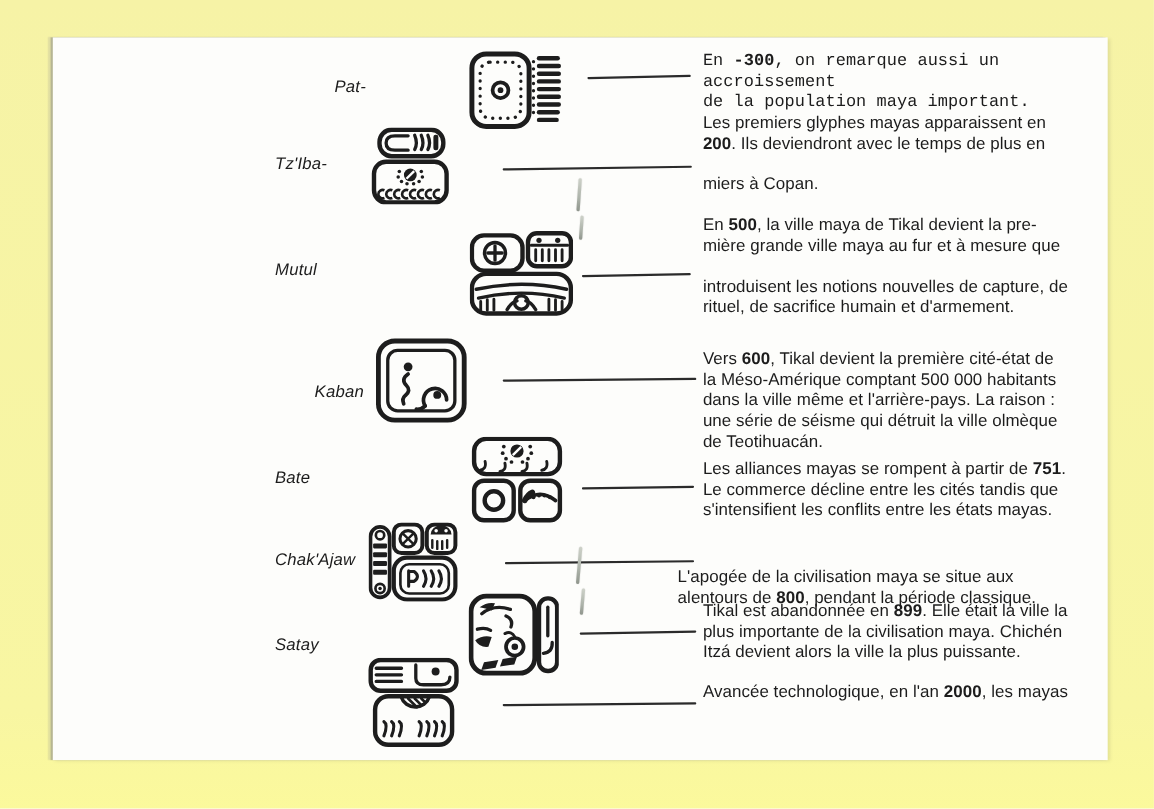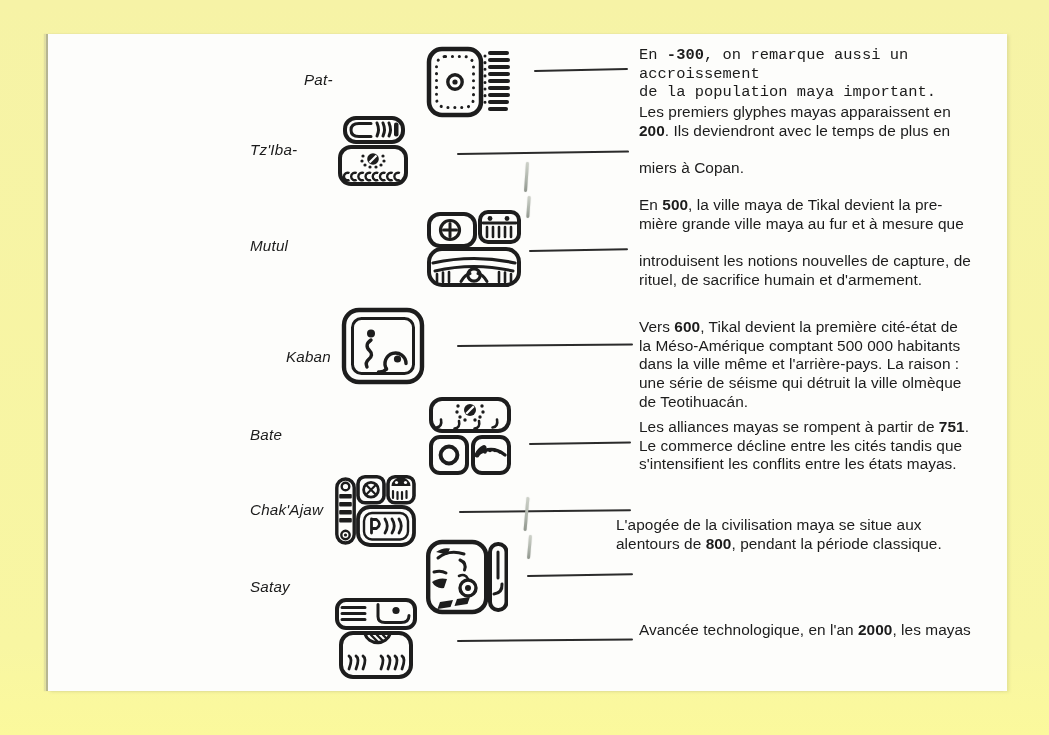--- a/index.html
+++ b/index.html
@@ -227,20 +227,21 @@
  <g fill="#1d1d1d">
   <path d="M10,14 q7,-5 14,-3.5 l-3,6.5 q-6,-2 -11,-3 z"></path>
   <path d="M6,44 q7,-5 15,-3 l-3,9 q-8,1 -12,-6 z"></path>
   <circle cx="42" cy="50" r="3"></circle>
   <path d="M14,64 l13,-2 -2.5,7 -13,2 z"></path>
   <path d="M31,61 l13,-2 -2.5,7 -13,2 z"></path>
  </g>
       </svg>
     </div>
     <div class="connector" style="left: 479px; top: 541px; width: 106px; transform: rotate(-1deg);"></div>
+    <div class="para" style="left: 591px; top: 513px;"><span>Tikal est abandonnée en </span><b>899</b><span>. Elle était la ville la</span><br><span>plus importante de la civilisation maya. Chichén</span><br><span>Itzá devient alors la ville la plus puissante.</span></div>
     <div class="glyph" style="left: 286px; top: 564px; width: 84px; height: 82px;">
       <svg viewBox="0 0 84 82">
  <g fill="none" stroke="#1d1d1d" stroke-linecap="round" stroke-linejoin="round">
   <rect x="3" y="2" width="78" height="28" rx="9" stroke-width="4"></rect>
   <path d="M8,9.5 h23 M8,15.5 h23 M8,21.5 h23" stroke-width="3"></path>
   <path d="M44,6.5 v12 q0,6 7,6 h16 q8,0 8,-7" stroke-width="3"></path>
   <rect x="7" y="35" width="70" height="44" rx="12" stroke-width="4"></rect>
   <path d="M31,36 a13,12 0 0 0 25,0" stroke-width="3.2"></path>
   <path d="M37,37 l8,8 M43,37 l6,6 M49,37 l3,3" stroke-width="2.4"></path>
   <path d="M15,58 q4,2.5 0,13 M22,58 q4,2.5 0,13 M29,58 q4,2.5 0,13 M47,58 q4,2.5 0,13 M54,58 q4,2.5 0,13 M61,58 q4,2.5 0,13 M68,58 q4,2.5 0,13" stroke-width="2.8"></path>

